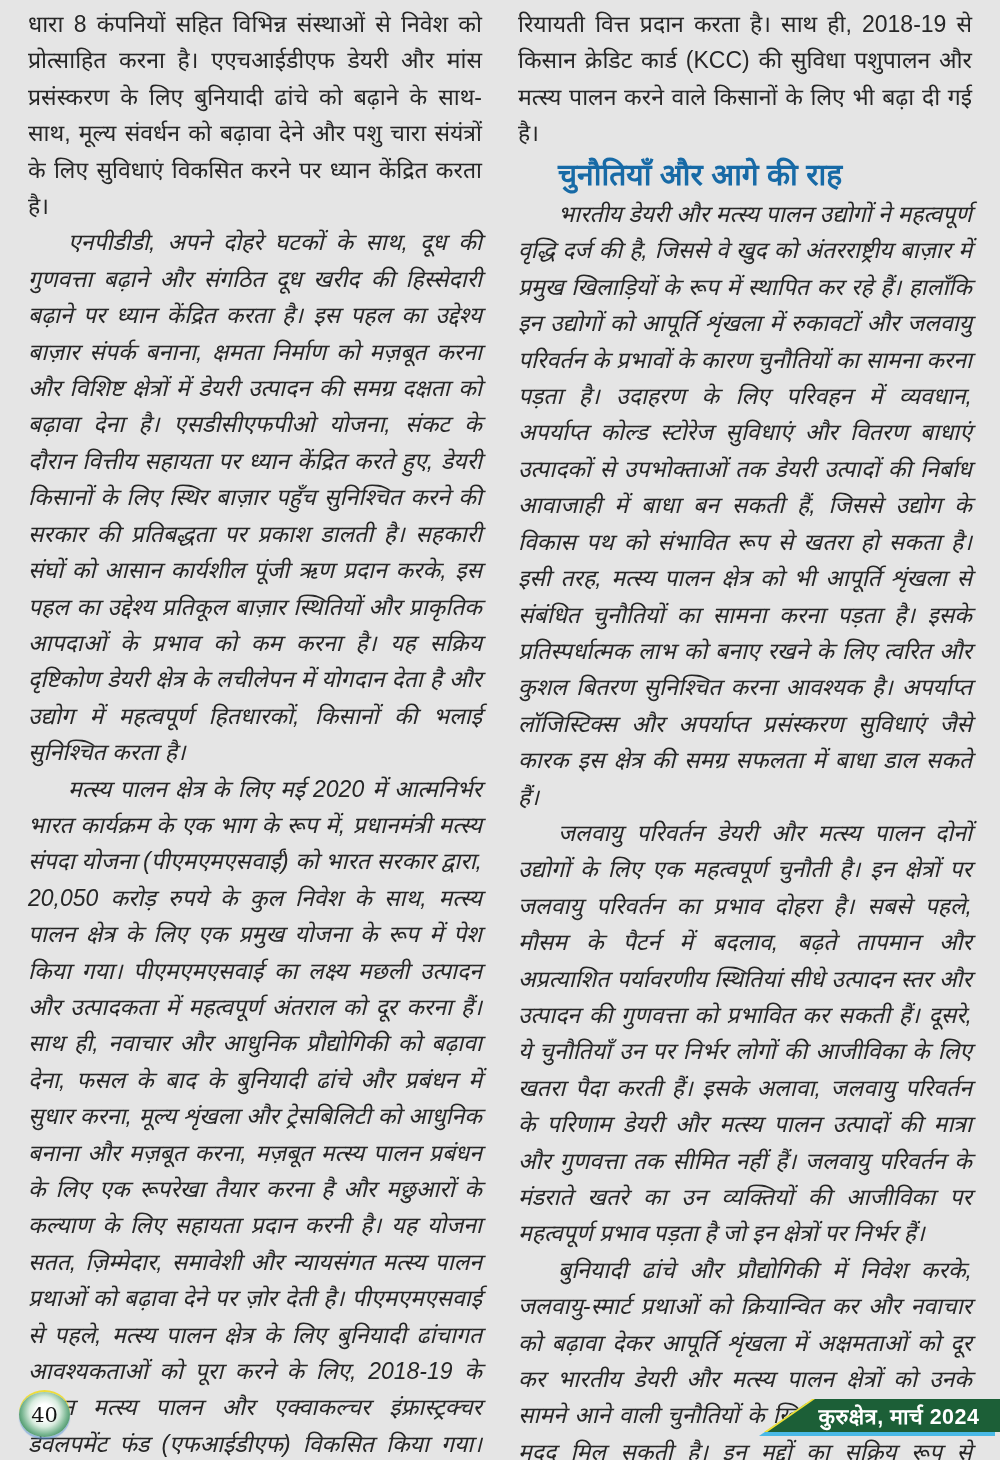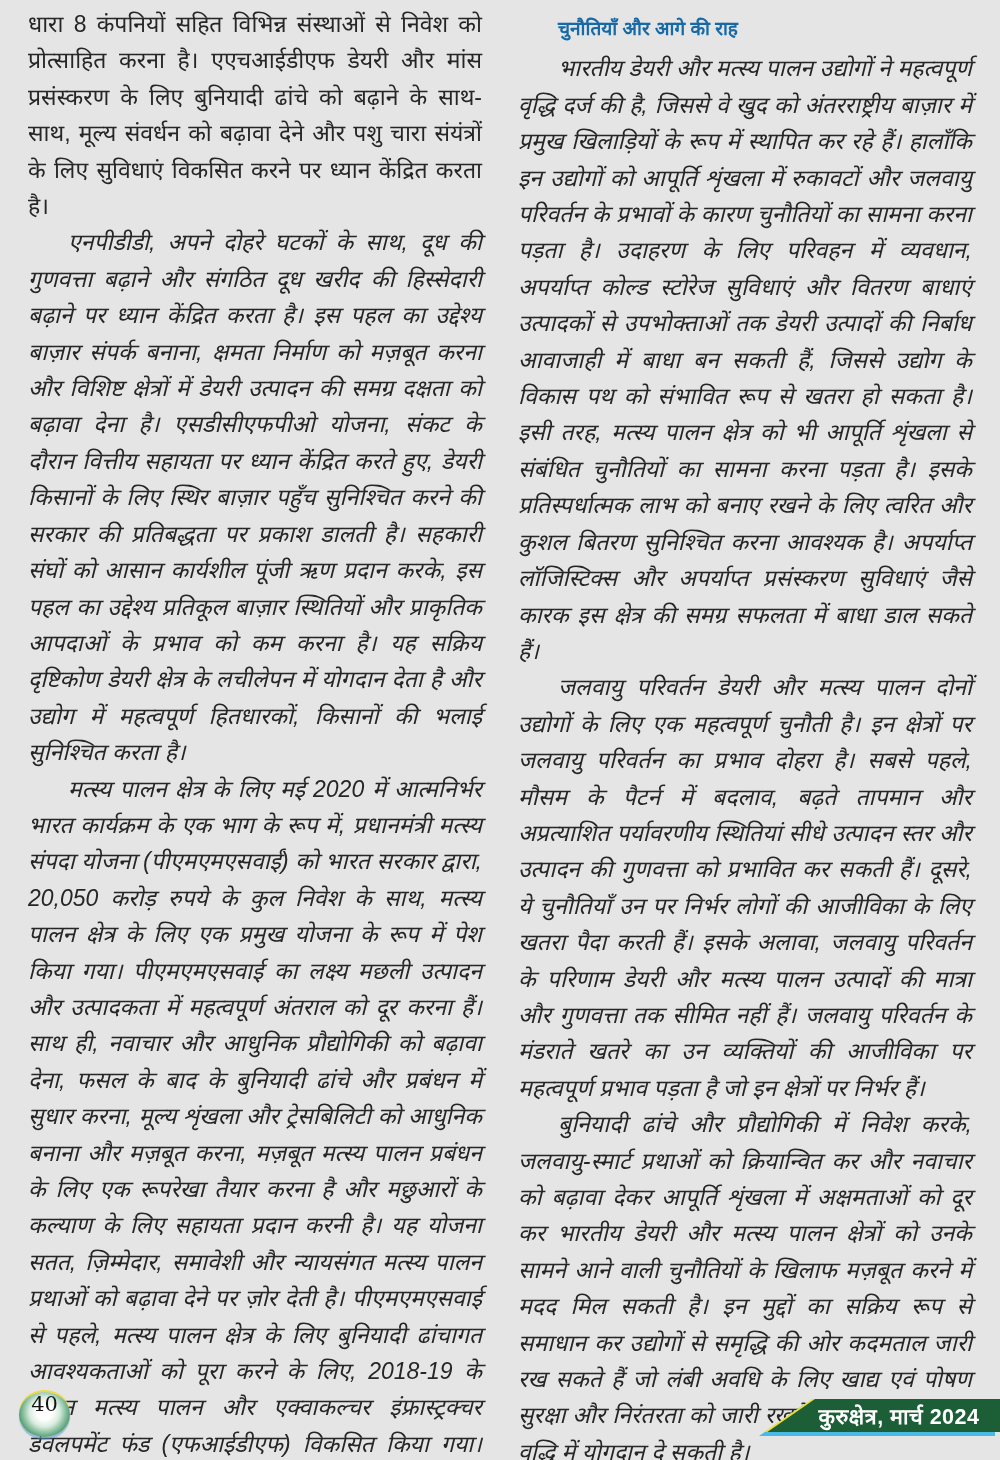--- a/index.html
+++ b/index.html
@@ -18,37 +18,37 @@
   .col{
     width:454px;
     font-size:23px;
     line-height:36.4px;
     text-align:justify;
     text-justify:inter-word;
   }
   .col p{margin:0;}
   .col p.indent{text-indent:40px;font-style:italic;}
   .section-heading{
-    font-size:19px;
+    font-size:30px;
     font-weight:bold;
     color:#176aa6;
     margin:5px 0 3px 0;
     padding-left:40px;
     line-height:36.4px;
     text-align:left;
   }
   .last-para{position:relative;}
   
   .page-number-badge{
     position:absolute;left:19px;top:1392px;
     width:51px;height:45px;border-radius:50%;
     background:radial-gradient(circle at 50% 44%,
       #ffffff 0%, #ffffff 22%, #d9ecdf 42%, #7cb894 62%, #2e8152 82%, #1a6336 100%);
     box-shadow:0 -2px 0 0 #efdc3a, 0 2.5px 1px 0 rgba(90,150,215,0.55);
-    display:flex;align-items:flex-start;justify-content:center;
+    display:flex;align-items:center;justify-content:center;
     font-family:"DejaVu Serif","Liberation Serif",serif;
     font-size:21px;color:#141414;
   }
   
   .issue-banner{
     position:absolute;right:0;top:1399px;
     width:236px;height:33px;
   }
   .issue-banner .layer{position:absolute;left:0;top:0;width:100%;height:100%;align-items:center;}
   .banner-blue{
@@ -79,20 +79,21 @@
 
   <div class="columns">
 
     <div class="col">
       <p>धारा 8 कंपनियों सहित विभिन्न संस्थाओं से निवेश को प्रोत्साहित करना है। एएचआईडीएफ डेयरी और मांस प्रसंस्करण के लिए बुनियादी ढांचे को बढ़ाने के साथ-साथ, मूल्य संवर्धन को बढ़ावा देने और पशु चारा संयंत्रों के लिए सुविधाएं विकसित करने पर ध्यान केंद्रित करता है।</p>
       <p class="indent">एनपीडीडी, अपने दोहरे घटकों के साथ, दूध की गुणवत्ता बढ़ाने और संगठित दूध खरीद की हिस्सेदारी बढ़ाने पर ध्यान केंद्रित करता है। इस पहल का उद्देश्य बाज़ार संपर्क बनाना, क्षमता निर्माण को मज़बूत करना और विशिष्ट क्षेत्रों में डेयरी उत्पादन की समग्र दक्षता को बढ़ावा देना है। एसडीसीएफपीओ योजना, संकट के दौरान वित्तीय सहायता पर ध्यान केंद्रित करते हुए, डेयरी किसानों के लिए स्थिर बाज़ार पहुँच सुनिश्चित करने की सरकार की प्रतिबद्धता पर प्रकाश डालती है। सहकारी संघों को आसान कार्यशील पूंजी ऋण प्रदान करके, इस पहल का उद्देश्य प्रतिकूल बाज़ार स्थितियों और प्राकृतिक आपदाओं के प्रभाव को कम करना है। यह सक्रिय दृष्टिकोण डेयरी क्षेत्र के लचीलेपन में योगदान देता है और उद्योग में महत्वपूर्ण हितधारकों, किसानों की भलाई सुनिश्चित करता है।</p>
       <p class="indent">मत्स्य पालन क्षेत्र के लिए मई 2020 में आत्मनिर्भर भारत कार्यक्रम के एक भाग के रूप में, प्रधानमंत्री मत्स्य संपदा योजना (पीएमएमएसवाई) को भारत सरकार द्वारा, 20,050 करोड़ रुपये के कुल निवेश के साथ, मत्स्य पालन क्षेत्र के लिए एक प्रमुख योजना के रूप में पेश किया गया। पीएमएमएसवाई का लक्ष्य मछली उत्पादन और उत्पादकता में महत्वपूर्ण अंतराल को दूर करना हैं। साथ ही, नवाचार और आधुनिक प्रौद्योगिकी को बढ़ावा देना, फसल के बाद के बुनियादी ढांचे और प्रबंधन में सुधार करना, मूल्य शृंखला और ट्रेसबिलिटी को आधुनिक बनाना और मज़बूत करना, मज़बूत मत्स्य पालन प्रबंधन के लिए एक रूपरेखा तैयार करना है और मछुआरों के कल्याण के लिए सहायता प्रदान करनी है। यह योजना सतत, ज़िम्मेदार, समावेशी और न्यायसंगत मत्स्य पालन प्रथाओं को बढ़ावा देने पर ज़ोर देती है। पीएमएमएसवाई से पहले, मत्स्य पालन क्षेत्र के लिए बुनियादी ढांचागत आवश्यकताओं को पूरा करने के लिए, 2018-19 के दौरान मत्स्य पालन और एक्वाकल्चर इंफ्रास्ट्रक्चर डेवलपमेंट फंड (एफआईडीएफ) विकसित किया गया। पहचानी गई मत्स्य पालन बुनियादी सुविधाओं के विकास के लिए यह नोडल ऋण देने वाली संस्थाओं के माध्यम से, उप-राष्ट्रीय सरकारों सहित पात्र संस्थाओं को</p>
     </div>
 
     <div class="col">
+      <p>रियायती वित्त प्रदान करता है। साथ ही, 2018-19 से किसान क्रेडिट कार्ड (KCC) की सुविधा पशुपालन और मत्स्य पालन करने वाले किसानों के लिए भी बढ़ा दी गई है।</p>
       <h2 class="section-heading">चुनौतियाँ और आगे की राह</h2>
       <p class="indent">भारतीय डेयरी और मत्स्य पालन उद्योगों ने महत्वपूर्ण वृद्धि दर्ज की है, जिससे वे खुद को अंतरराष्ट्रीय बाज़ार में प्रमुख खिलाड़ियों के रूप में स्थापित कर रहे हैं। हालाँकि इन उद्योगों को आपूर्ति शृंखला में रुकावटों और जलवायु परिवर्तन के प्रभावों के कारण चुनौतियों का सामना करना पड़ता है। उदाहरण के लिए परिवहन में व्यवधान, अपर्याप्त कोल्ड स्टोरेज सुविधाएं और वितरण बाधाएं उत्पादकों से उपभोक्ताओं तक डेयरी उत्पादों की निर्बाध आवाजाही में बाधा बन सकती हैं, जिससे उद्योग के विकास पथ को संभावित रूप से खतरा हो सकता है। इसी तरह, मत्स्य पालन क्षेत्र को भी आपूर्ति शृंखला से संबंधित चुनौतियों का सामना करना पड़ता है। इसके प्रतिस्पर्धात्मक लाभ को बनाए रखने के लिए त्वरित और कुशल बितरण सुनिश्चित करना आवश्यक है। अपर्याप्त लॉजिस्टिक्स और अपर्याप्त प्रसंस्करण सुविधाएं जैसे कारक इस क्षेत्र की समग्र सफलता में बाधा डाल सकते हैं।</p>
       <p class="indent">जलवायु परिवर्तन डेयरी और मत्स्य पालन दोनों उद्योगों के लिए एक महत्वपूर्ण चुनौती है। इन क्षेत्रों पर जलवायु परिवर्तन का प्रभाव दोहरा है। सबसे पहले, मौसम के पैटर्न में बदलाव, बढ़ते तापमान और अप्रत्याशित पर्यावरणीय स्थितियां सीधे उत्पादन स्तर और उत्पादन की गुणवत्ता को प्रभावित कर सकती हैं। दूसरे, ये चुनौतियाँ उन पर निर्भर लोगों की आजीविका के लिए खतरा पैदा करती हैं। इसके अलावा, जलवायु परिवर्तन के परिणाम डेयरी और मत्स्य पालन उत्पादों की मात्रा और गुणवत्ता तक सीमित नहीं हैं। जलवायु परिवर्तन के मंडराते खतरे का उन व्यक्तियों की आजीविका पर महत्वपूर्ण प्रभाव पड़ता है जो इन क्षेत्रों पर निर्भर हैं।</p>
       <p class="indent last-para"><span>बुनियादी ढांचे और प्रौद्योगिकी में निवेश करके, जलवायु-स्मार्ट प्रथाओं को क्रियान्वित कर और नवाचार को बढ़ावा देकर आपूर्ति शृंखला में अक्षमताओं को दूर कर भारतीय डेयरी और मत्स्य पालन क्षेत्रों को उनके सामने आने वाली चुनौतियों के खिलाफ मज़बूत करने में मदद मिल सकती है। इन मुद्दों का सक्रिय रूप से समाधान कर उद्योगों से समृद्धि की ओर कदमताल जारी रख सकते हैं जो लंबी अवधि के लिए खाद्य एवं पोषण सुरक्षा और निरंतरता को जारी रखते हुए देश की आर्थिक वृद्धि में योगदान दे सकती है।</span></p>
     </div>
 
   </div>
 
   <div class="page-number-badge">
     <span>40</span>

